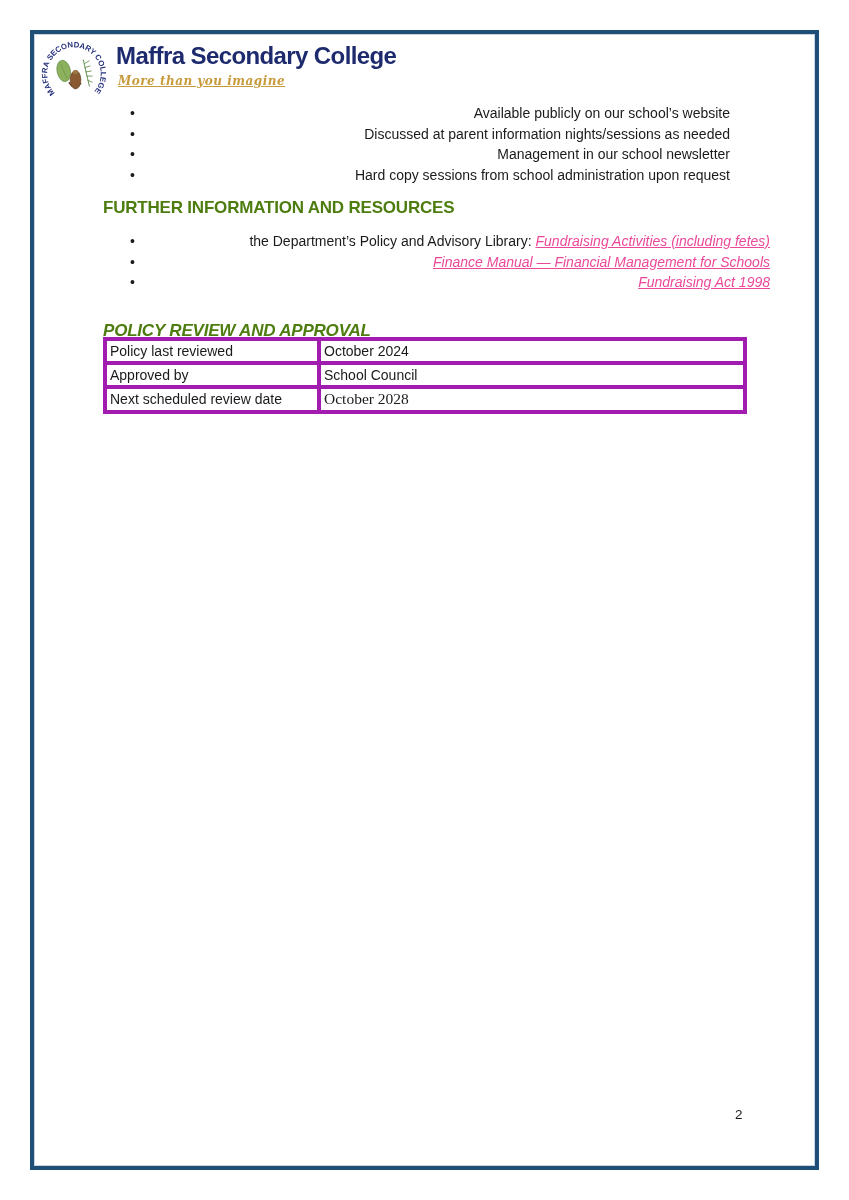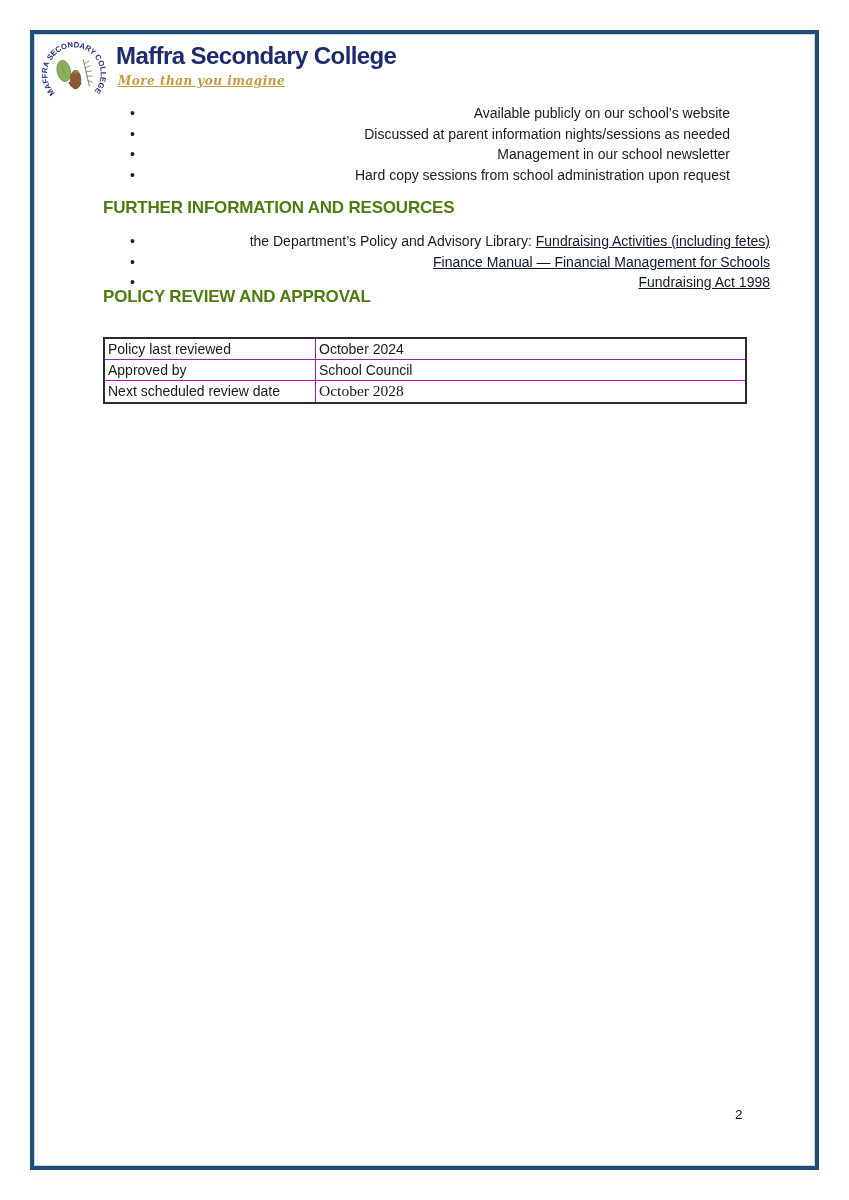--- a/index.html
+++ b/index.html
@@ -52,35 +52,35 @@
   .list-distribution{top:103px;width:600px;}
   .list-resources{top:231px;width:640px;}
   
   .section-heading{
     position:absolute;left:103px;
     font-size:17px;font-weight:700;letter-spacing:-0.2px;
     color:#4d7c0f;
     white-space:nowrap;
   }
   .h-resources{top:198px;}
-  .h-review{top:287px;}
+  .h-review{top:321px;font-style:italic;}
   
   a.doc-link{
-    color:#0f172a;text-decoration:underline;cursor:pointer;
+    color:#ec4899;text-decoration:underline;cursor:pointer;font-style:italic;
   }
   
   table.review-table{
     position:absolute;left:103px;top:337px;
     width:644px;
     border-collapse:collapse;
     font-size:14px;
     border:2px solid #2b2b2b;
   }
   table.review-table td{
-    border:1px solid #a21caf;
+    border:4px solid #a21caf;
     padding:1px 3px 2px 3px;
     height:17px;
     vertical-align:middle;
   }
   table.review-table td.col-label{width:204px;}
   td.serif-value{
     font-family:"Liberation Serif", serif;
     font-size:15.5px;
   }
   .page-number{

